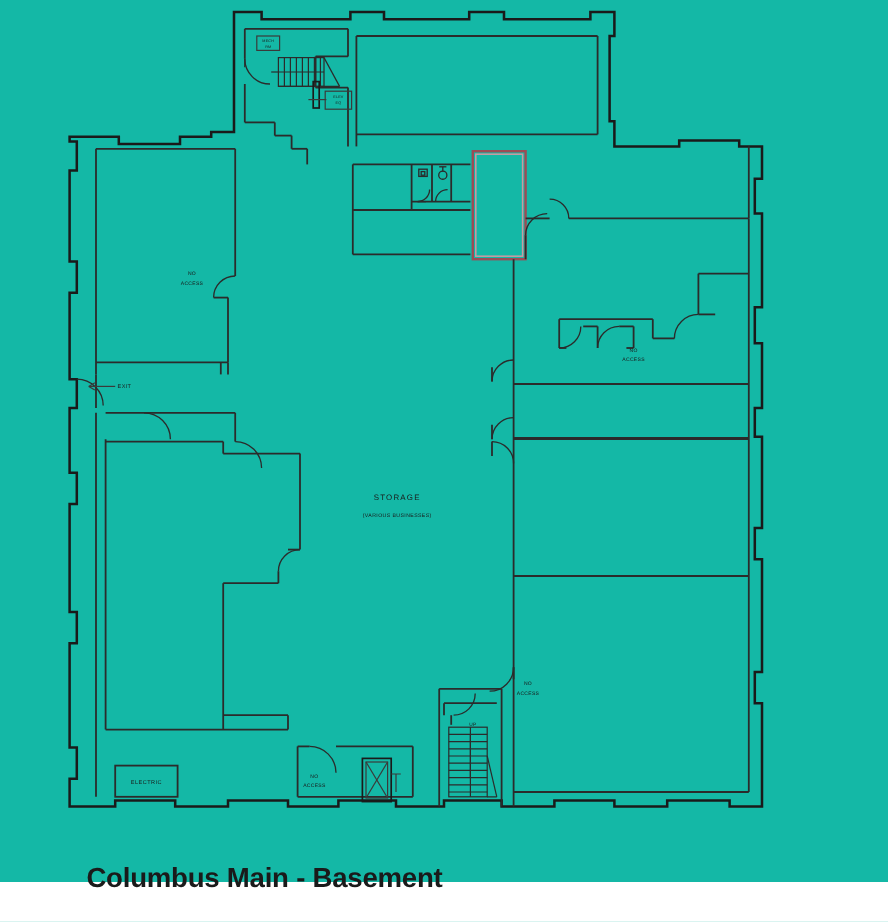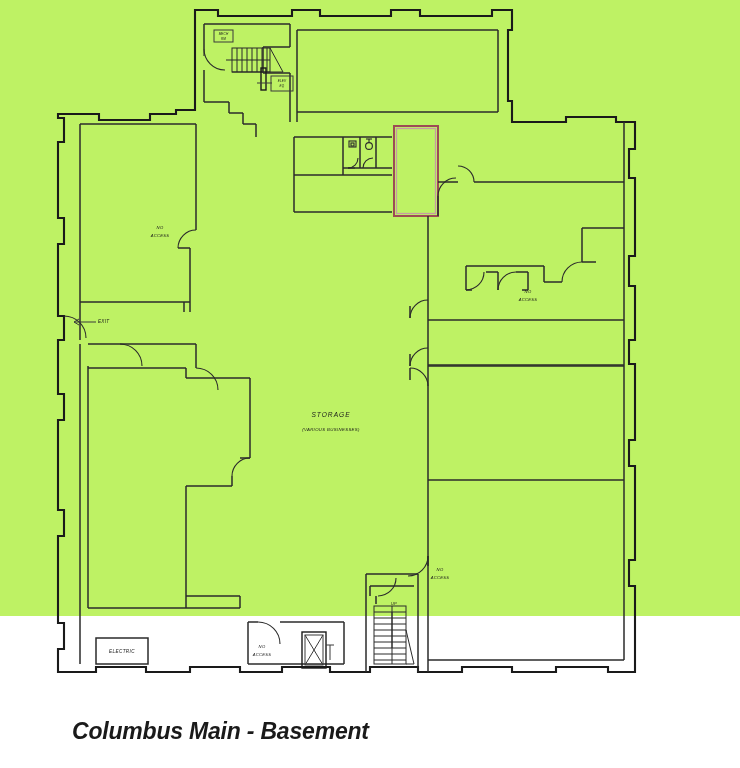--- a/index.html
+++ b/index.html
@@ -11,23 +11,22 @@
   body {
     width: 740px;
     height: 768px;
     font-family: "Liberation Sans", sans-serif;
     overflow: hidden;
     position: relative;
   }
   #page {
     position: relative;
     width: 740px;
-    height: 616px;
-    background: #bef264;
-    font-style: italic;
+    height: 735px;
+    background: #14b8a6;
   }
   #plan-svg {
     position: absolute;
     left: 0;
     top: 0;
     display: block;
   }
   .wall      { fill: none; stroke: #1a1a1a; stroke-width: 2.1; stroke-linejoin: miter; stroke-linecap: butt; }
   .wall-thin { fill: none; stroke: #2b2b2b; stroke-width: 1.5; stroke-linejoin: miter; stroke-linecap: butt; }
   .wall-hair { fill: none; stroke: #3a3a3a; stroke-width: 1.0; stroke-linejoin: miter; stroke-linecap: butt; }

